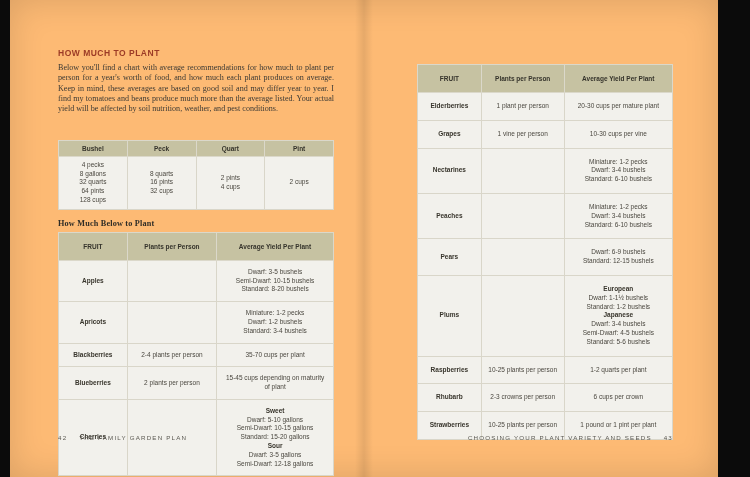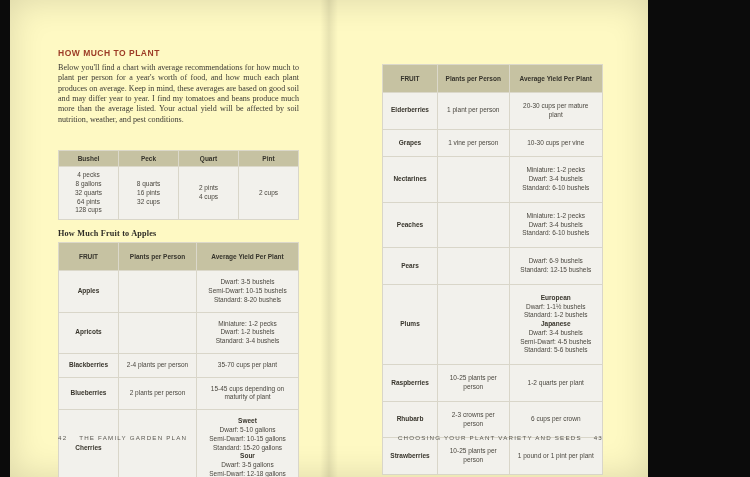--- a/index.html
+++ b/index.html
@@ -1,19 +1,19 @@
 <!DOCTYPE html>
 <html><head>
 <meta charset="utf-8">
 <style>
   * { margin:0; padding:0; box-sizing:border-box; }
   html,body { width:750px; height:477px; overflow:hidden; background:#0b0b0b;
               font-family:"Liberation Sans", sans-serif; }
-  .spread { position:absolute; left:10px; top:0; width:638px; height:477px;
-            background:#fef9c3; box-shadow: inset 0 0 34px rgba(0,0,0,.14); display:flex; }
+  .spread { position:absolute; left:10px; top:0; width:708px; height:477px;
+            background:#fdba74; box-shadow: inset 0 0 34px rgba(0,0,0,.14); display:flex; }
   .gutter { position:absolute; left:50%; top:0; width:18px; height:100%; transform:translateX(-50%);
             background:linear-gradient(90deg, rgba(0,0,0,0) 0%, rgba(0,0,0,.09) 50%, rgba(0,0,0,0) 100%);
             pointer-events:none; }
   .page { width:50%; height:100%; position:relative; }
   .page-left  { padding:48px 30px 0 48px; }
   .page-right { padding:64px 45px 0 53px; }
 
   .heading { font:bold 8.5px "Liberation Sans", sans-serif; letter-spacing:.5px;
              color:#9c3b26; margin-bottom:5px; }
   .intro { font:8.1px/1.28 "Liberation Serif", serif; color:#3b3934; text-align:justify;
@@ -87,21 +87,21 @@
               <div>2 pints</div>
               <div>4 cups</div>
             </td>
             <td class="col-pint">
               <div>2 cups</div>
             </td>
           </tr>
         </tbody>
     </table>
 
-    <div class="subtitle">How Much Fruit to Apples</div>
+    <div class="subtitle">How Much Below to Plant</div>
 
     <table class="fruit-table">
       <colgroup>
           <col style="width:25%">
           <col style="width:32.5%">
           <col style="width:42.5%">
         </colgroup>
       <thead>
         <tr>
           <th>FRUIT</th>

